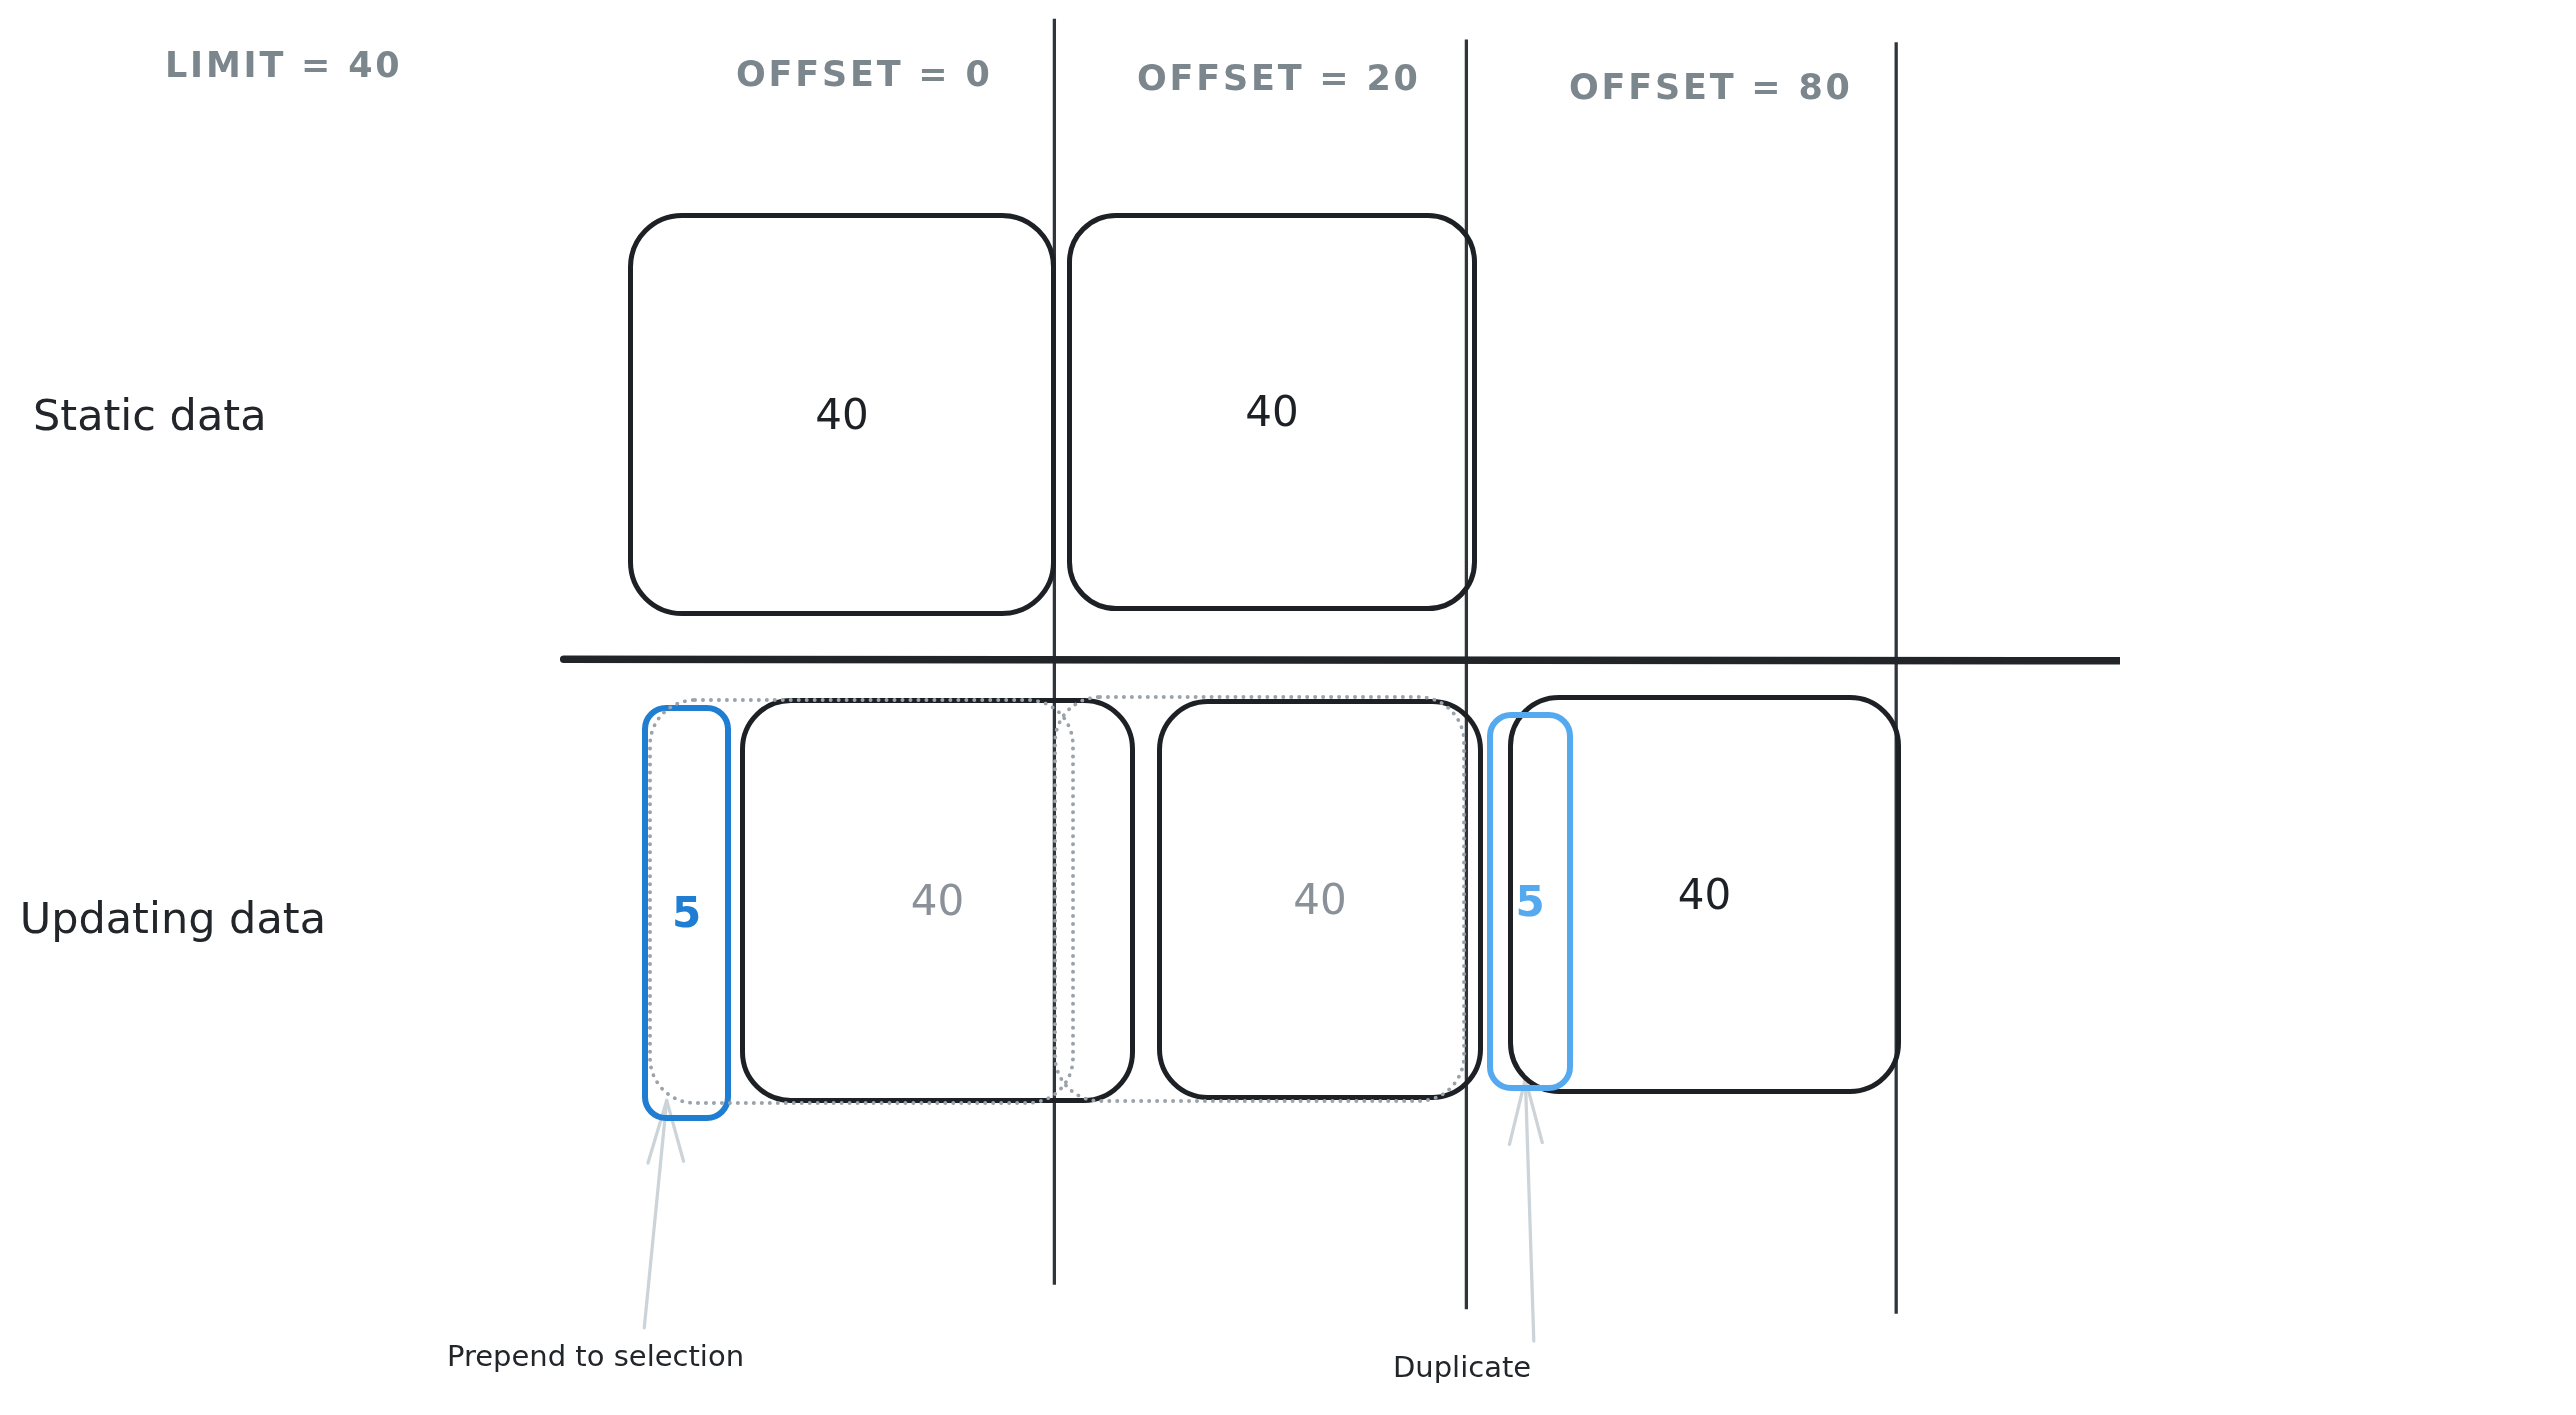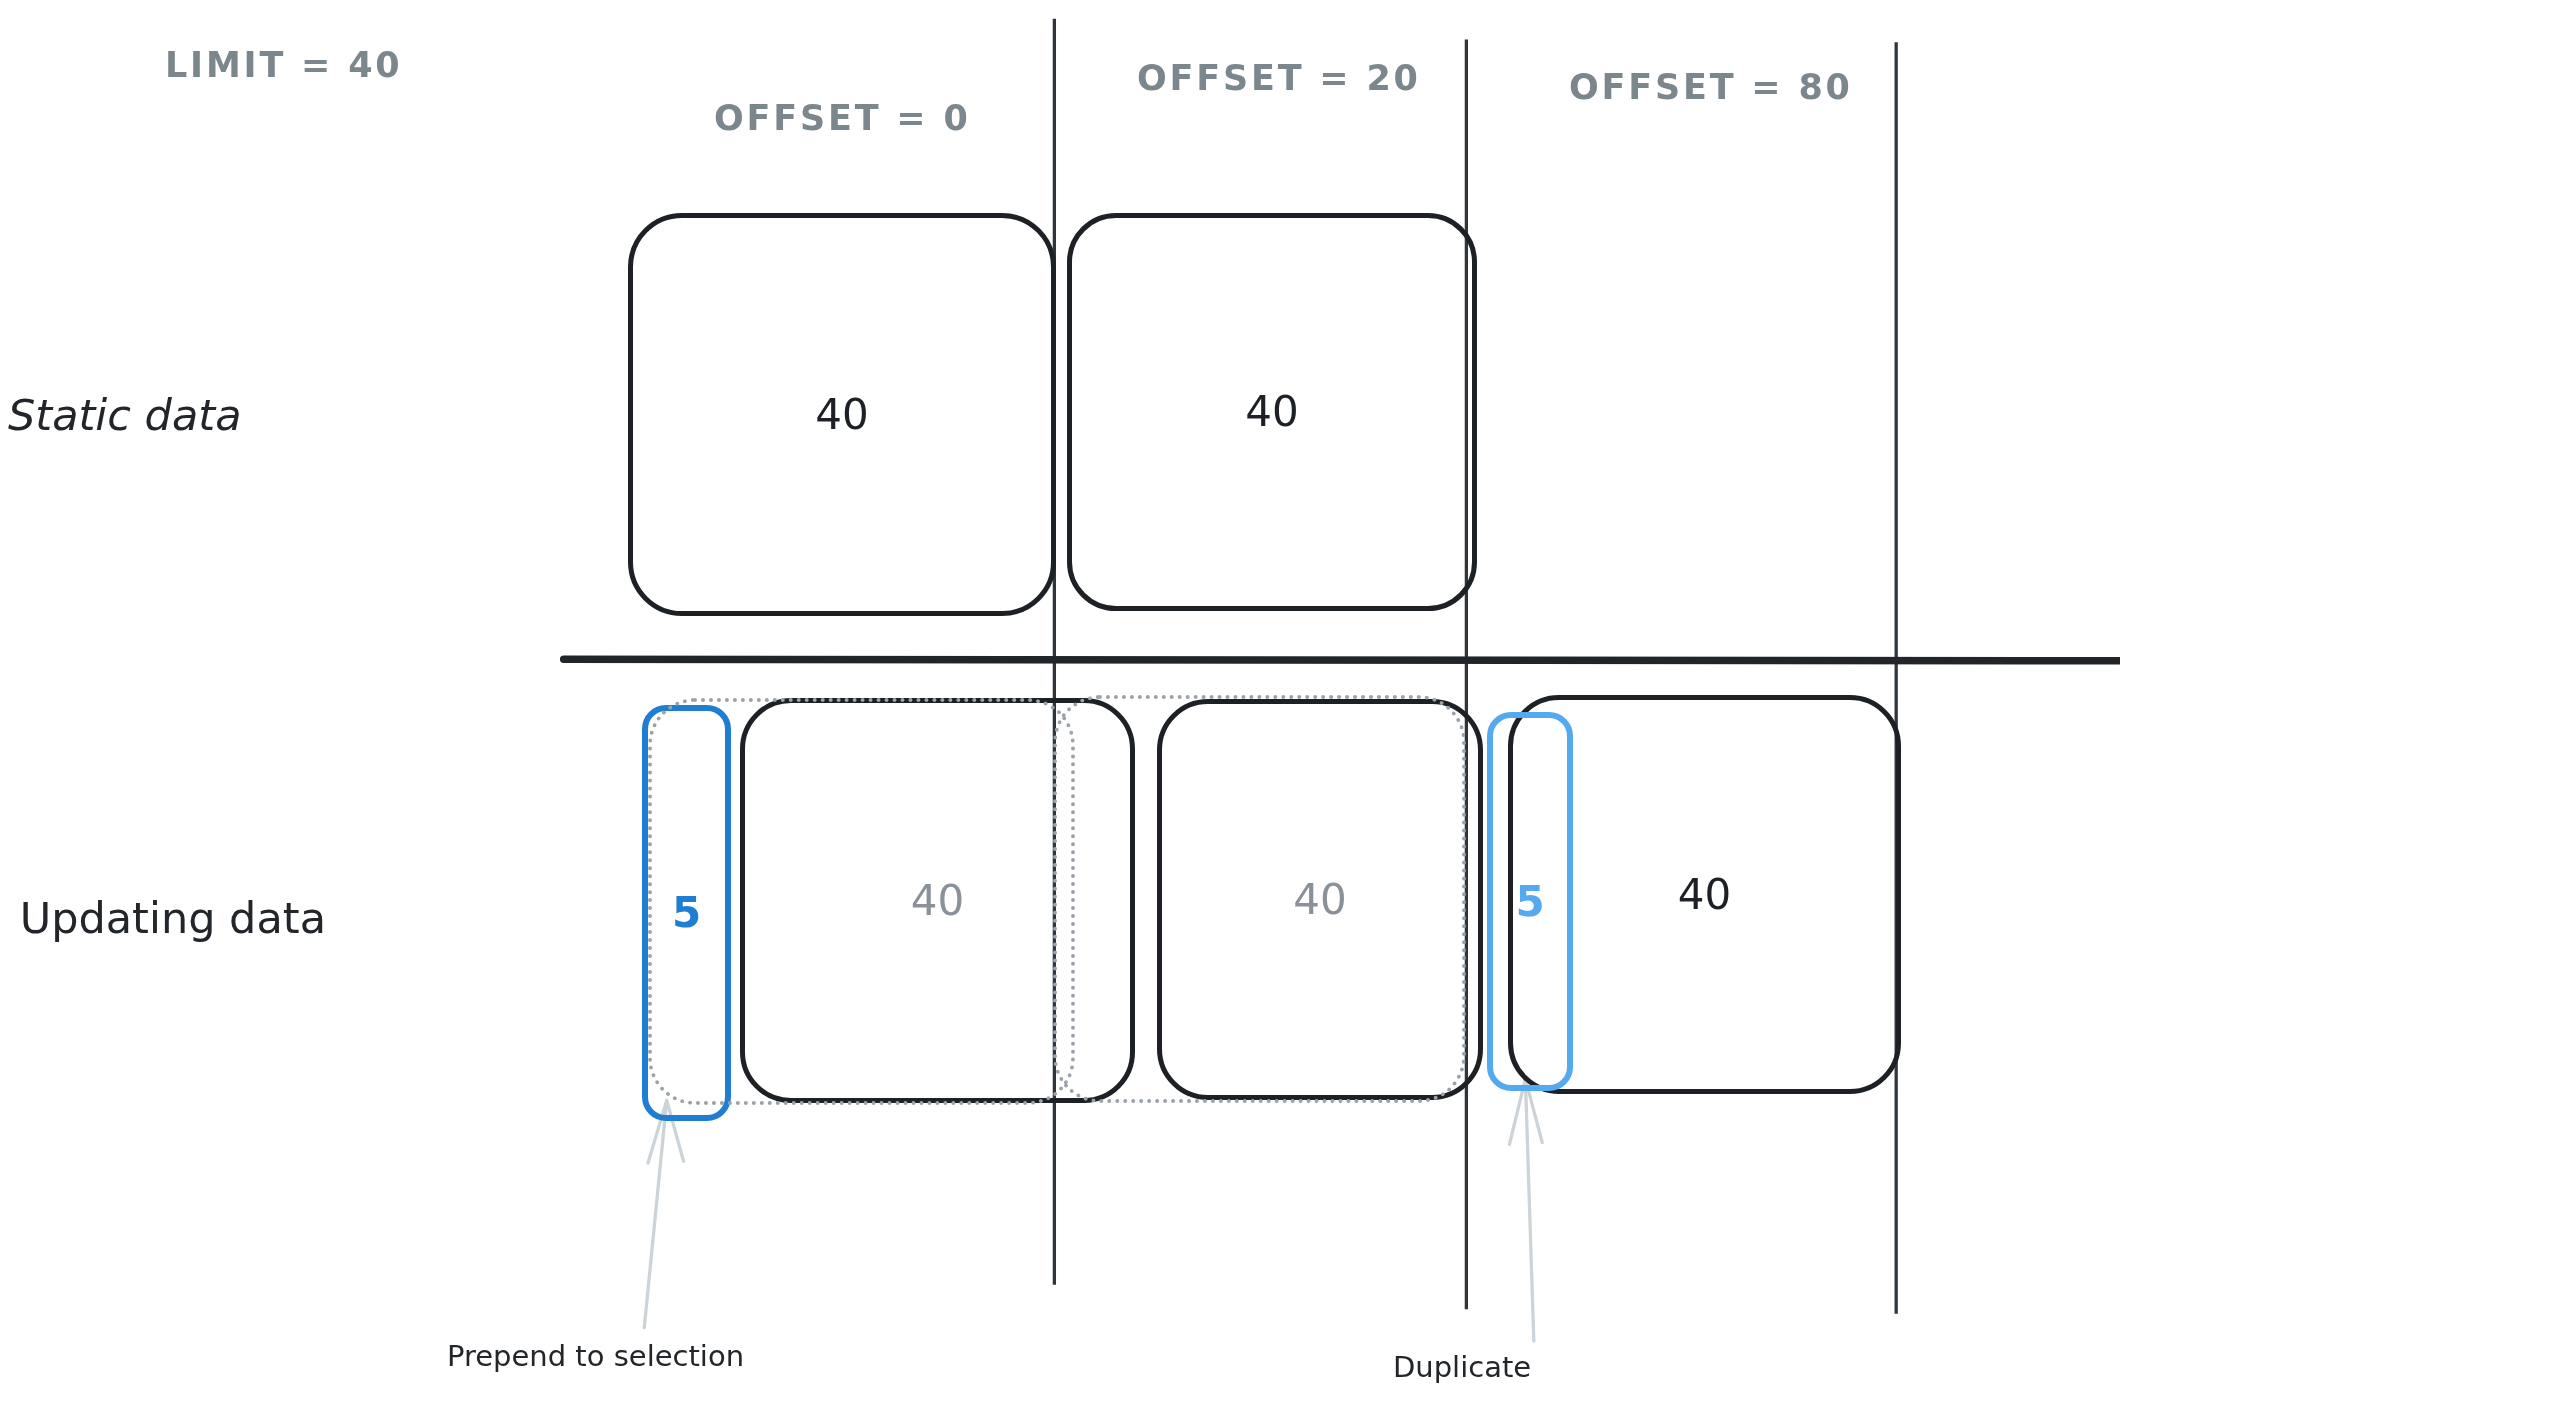--- a/index.html
+++ b/index.html
@@ -97,25 +97,25 @@
     <path d="M 2676 668 L 2737 706 L 2678 744" fill="none" stroke="#212529" stroke-width="9" stroke-linecap="round" stroke-linejoin="round"></path>
 
     <line x1="688" y1="1418" x2="712" y2="1175" stroke="#ccd4d9" stroke-width="3.5" stroke-linecap="round"></line>
     <path d="M 692 1242 L 712 1175 L 730 1240" fill="none" stroke="#ccd4d9" stroke-width="3.5" stroke-linecap="round" stroke-linejoin="round"></path>
 
     <line x1="1638" y1="1432" x2="1629" y2="1152" stroke="#ccd4d9" stroke-width="3.5" stroke-linecap="round"></line>
     <path d="M 1612 1222 L 1629 1152 L 1647 1220" fill="none" stroke="#ccd4d9" stroke-width="3.5" stroke-linecap="round" stroke-linejoin="round"></path>
   </svg>
 
   <div class="col-label" style="left:165px; top:45px;">LIMIT = 40</div>
-  <div class="col-label" style="left:714px; top:54px;margin-top:44px;">OFFSET = 0</div>
+  <div class="col-label" style="left:736px; top:54px;">OFFSET = 0</div>
   <div class="col-label" style="left:1137px; top:58px;">OFFSET = 20</div>
   <div class="col-label" style="left:1569px; top:67px;">OFFSET = 80</div>
 
-  <div class="row-label" style="left:8px; top:390px;font-style:italic;">Static data</div>
+  <div class="row-label" style="left:33px; top:390px;">Static data</div>
   <div class="row-label" style="left:19.7px; top:893px;">Updating data</div>
 
   <div class="box box-black" style="left:628px; top:213px; width:428px; height:403px; border-radius:54px;">
     <span class="value value-ink">40</span>
   </div>
   <div class="box box-black" style="left:1067px; top:213px; width:410px; height:398px; border-radius:49px;">
     <span class="value value-ink">40</span>
   </div>
 
   <div class="box box-ghost" style="left:648px; top:698px; width:427px; height:407px;"></div>

